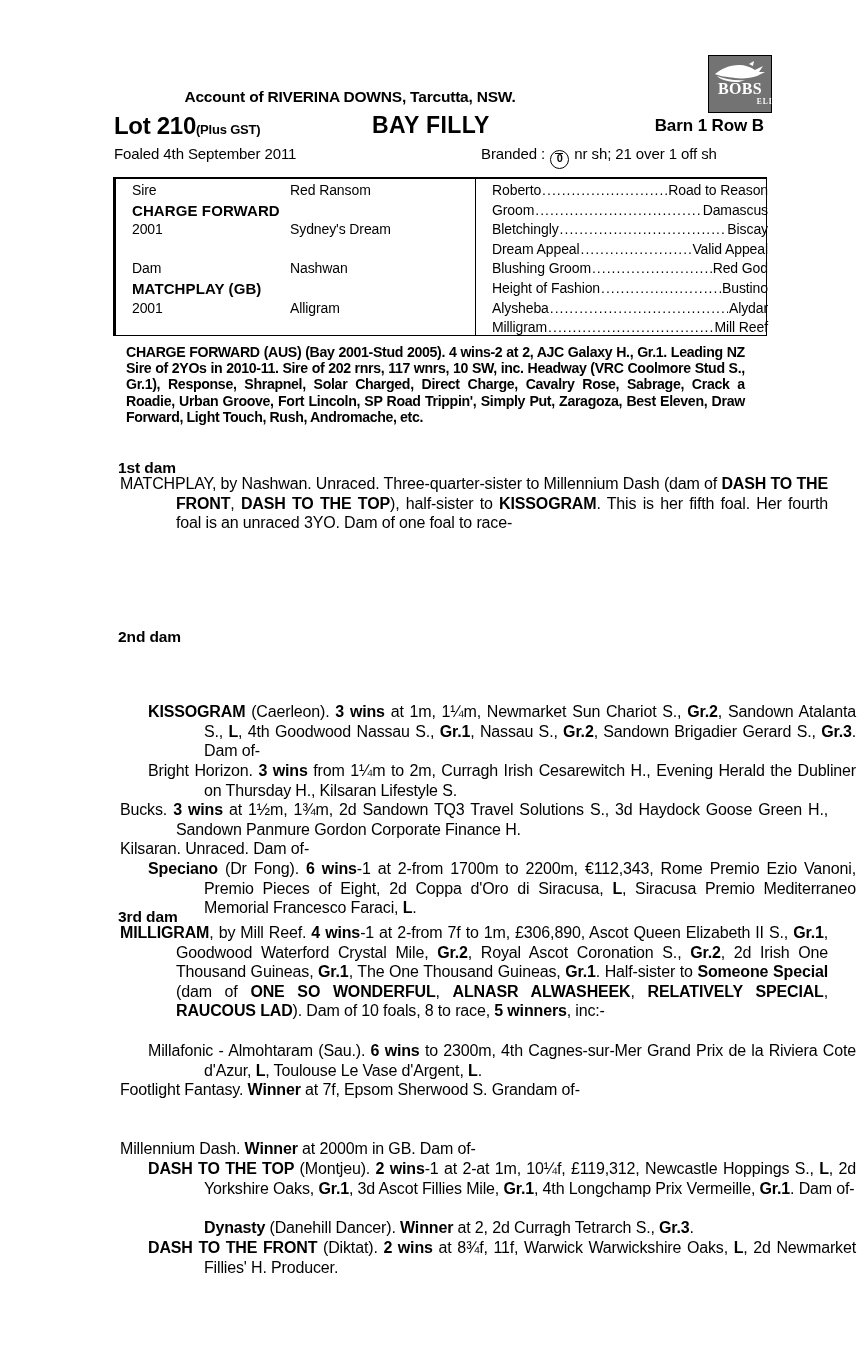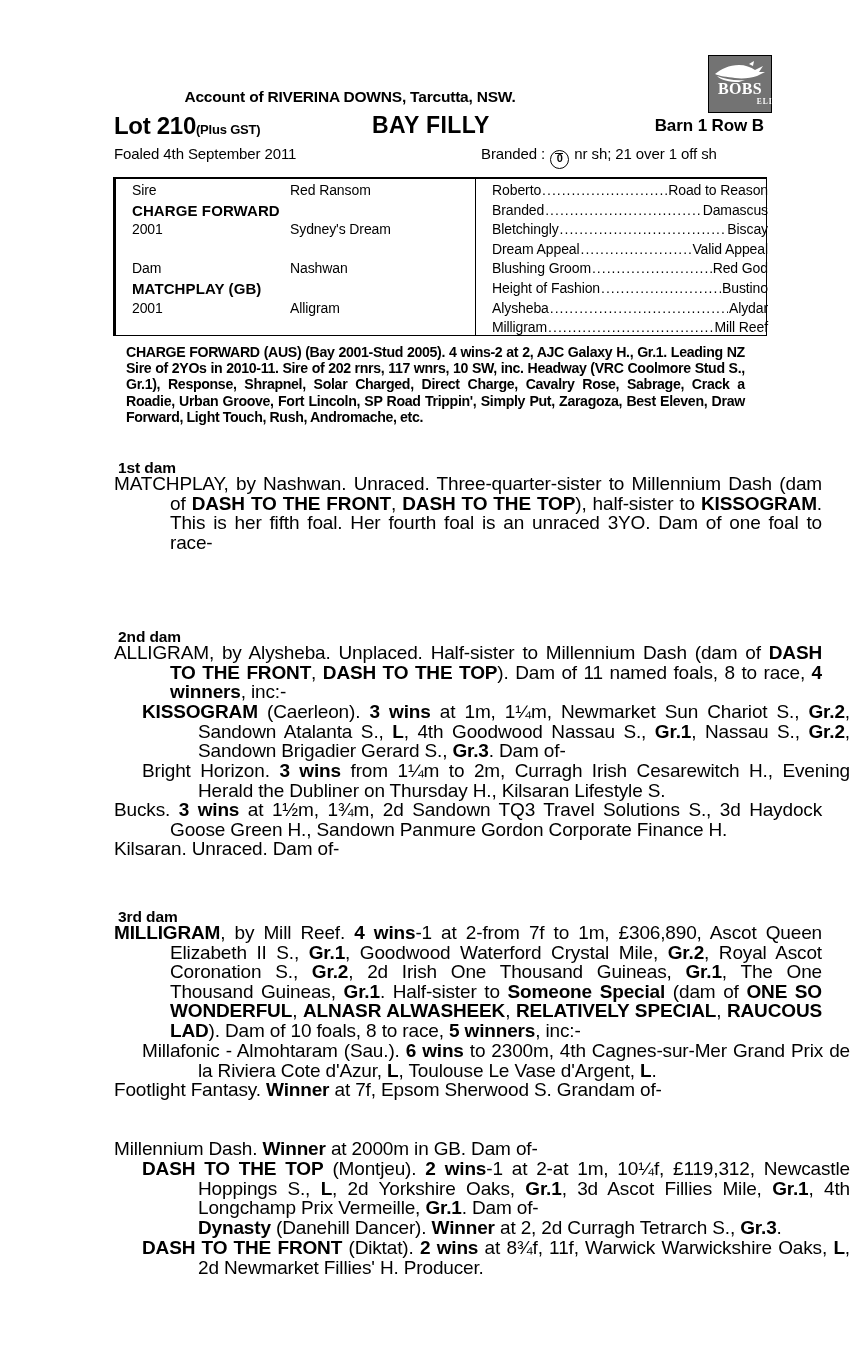--- a/index.html
+++ b/index.html
@@ -212,23 +212,23 @@
   
   .dam-head {
     position: absolute;
     left: 118px;
     font-size: 15.5px;
     font-weight: bold;
     letter-spacing: -0.1px;
   }
   .blk {
     position: absolute;
-    left: 114px;
+    left: 120px;
     width: 652px;
-    font-size: 19px;
+    font-size: 16px;
     line-height: 19.6px;
     letter-spacing: -0.15px;
     text-align: justify;
     text-justify: inter-word;
   }
   .blk b { font-weight: bold; }
   .hang1 { padding-left: 56px; text-indent: -56px; }
   .hang3 { padding-left: 84px; text-indent: -56px; }
   .hang4 { padding-left: 84px; text-indent: -28px; }
 </style>
@@ -271,21 +271,21 @@
           <div class="ped-c3">
             <span class="gp-a">Roberto</span>
             <span class="dots">........................................................................................................................</span>
             <span class="gp-b">Road to Reason</span>
           </div>
         </div>
         <div class="ped-row" style="top: 22.6px;">
           <div class="ped-c1 ped-bold">CHARGE FORWARD</div>
           <div class="ped-c2"></div>
           <div class="ped-c3">
-            <span class="gp-a">Branded</span>
+            <span class="gp-a">Groom</span>
             <span class="dots">........................................................................................................................</span>
             <span class="gp-b">Damascus</span>
           </div>
         </div>
         <div class="ped-row" style="top: 42.2px;">
           <div class="ped-c1">2001</div>
           <div class="ped-c2">Sydney's Dream</div>
           <div class="ped-c3">
             <span class="gp-a">Bletchingly</span>
             <span class="dots">........................................................................................................................</span>
@@ -339,25 +339,25 @@
         </div>
       </div>
   </div>
 
   <div class="sire-para">CHARGE FORWARD (AUS) (Bay 2001-Stud 2005). 4 wins-2 at 2, AJC Galaxy H., Gr.1. Leading NZ Sire of 2YOs in 2010-11. Sire of 202 rnrs, 117 wnrs, 10 SW, inc. Headway (VRC Coolmore Stud S., Gr.1), Response, Shrapnel, Solar Charged, Direct Charge, Cavalry Rose, Sabrage, Crack a Roadie, Urban Groove, Fort Lincoln, SP Road Trippin', Simply Put, Zaragoza, Best Eleven, Draw Forward, Light Touch, Rush, Andromache, etc.</div>
 
   <div class="dam-head" style="top:459px;">1st dam</div>
   <div class="blk hang1" style="top:474px;">MATCHPLAY, by Nashwan. Unraced. Three-quarter-sister to Millennium Dash (dam of <b>DASH TO THE FRONT</b>, <b>DASH TO THE TOP</b>), half-sister to <b>KISSOGRAM</b>. This is her fifth foal. Her fourth foal is an unraced 3YO. Dam of one foal to race-</div>
 
   <div class="dam-head" style="top:628px;">2nd dam</div>
-  <div class="blk hang1" style="top:643px;">ALLIGRAM, by Alysheba. Unplaced. Half-sister to Millennium Dash (dam of <b>DASH TO THE FRONT</b>, <b>DASH TO THE TOP</b>). Dam of 11 named foals, 8 to race, <b>4 winners</b>, inc:-</div>
   <div class="blk hang3" style="top:702px;"><b>KISSOGRAM</b> (Caerleon). <b>3 wins</b> at 1m, 1¼m, Newmarket Sun Chariot S., <b>Gr.2</b>, Sandown Atalanta S., <b>L</b>, 4th Goodwood Nassau S., <b>Gr.1</b>, Nassau S., <b>Gr.2</b>, Sandown Brigadier Gerard S., <b>Gr.3</b>. Dam of-</div>
   <div class="blk hang3" style="top:761px;">Bright Horizon. <b>3 wins</b> from 1¼m to 2m, Curragh Irish Cesarewitch H., Evening Herald the Dubliner on Thursday H., Kilsaran Lifestyle S.</div>
   <div class="blk hang1" style="top:800px;">Bucks. <b>3 wins</b> at 1½m, 1¾m, 2d Sandown TQ3 Travel Solutions S., 3d Haydock Goose Green H., Sandown Panmure Gordon Corporate Finance H.</div>
   <div class="blk hang1" style="top:839px;">Kilsaran. Unraced. Dam of-</div>
+  <div class="blk hang3" style="top:859px;"><b>Speciano</b> (Dr Fong). <b>6 wins</b>-1 at 2-from 1700m to 2200m, €112,343, Rome Premio Ezio Vanoni, Premio Pieces of Eight, 2d Coppa d'Oro di Siracusa, <b>L</b>, Siracusa Premio Mediterraneo Memorial Francesco Faraci, <b>L</b>.</div>
 
   <div class="dam-head" style="top:908px;">3rd dam</div>
   <div class="blk hang1" style="top:923px;"><b>MILLIGRAM</b>, by Mill Reef. <b>4 wins</b>-1 at 2-from 7f to 1m, £306,890, Ascot Queen Elizabeth II S., <b>Gr.1</b>, Goodwood Waterford Crystal Mile, <b>Gr.2</b>, Royal Ascot Coronation S., <b>Gr.2</b>, 2d Irish One Thousand Guineas, <b>Gr.1</b>, The One Thousand Guineas, <b>Gr.1</b>. Half-sister to <b>Someone Special</b> (dam of <b>ONE SO WONDERFUL</b>, <b>ALNASR ALWASHEEK</b>, <b>RELATIVELY SPECIAL</b>, <b>RAUCOUS LAD</b>). Dam of 10 foals, 8 to race, <b>5 winners</b>, inc:-</div>
   <div class="blk hang3" style="top:1041px;">Millafonic - Almohtaram (Sau.). <b>6 wins</b> to 2300m, 4th Cagnes-sur-Mer Grand Prix de la Riviera Cote d'Azur, <b>L</b>, Toulouse Le Vase d'Argent, <b>L</b>.</div>
   <div class="blk hang1" style="top:1080px;">Footlight Fantasy. <b>Winner</b> at 7f, Epsom Sherwood S. Grandam of-</div>
   <div class="blk hang1" style="top:1139px;">Millennium Dash. <b>Winner</b> at 2000m in GB. Dam of-</div>
   <div class="blk hang3" style="top:1159px;"><b>DASH TO THE TOP</b> (Montjeu). <b>2 wins</b>-1 at 2-at 1m, 10¼f, £119,312, Newcastle Hoppings S., <b>L</b>, 2d Yorkshire Oaks, <b>Gr.1</b>, 3d Ascot Fillies Mile, <b>Gr.1</b>, 4th Longchamp Prix Vermeille, <b>Gr.1</b>. Dam of-</div>
   <div class="blk hang4" style="top:1218px;padding-left:112px;text-indent:-28px;"><b>Dynasty</b> (Danehill Dancer). <b>Winner</b> at 2, 2d Curragh Tetrarch S., <b>Gr.3</b>.</div>
   <div class="blk hang3" style="top:1238px;"><b>DASH TO THE FRONT</b> (Diktat). <b>2 wins</b> at 8¾f, 11f, Warwick Warwickshire Oaks, <b>L</b>, 2d Newmarket Fillies' H. Producer.</div>
 

